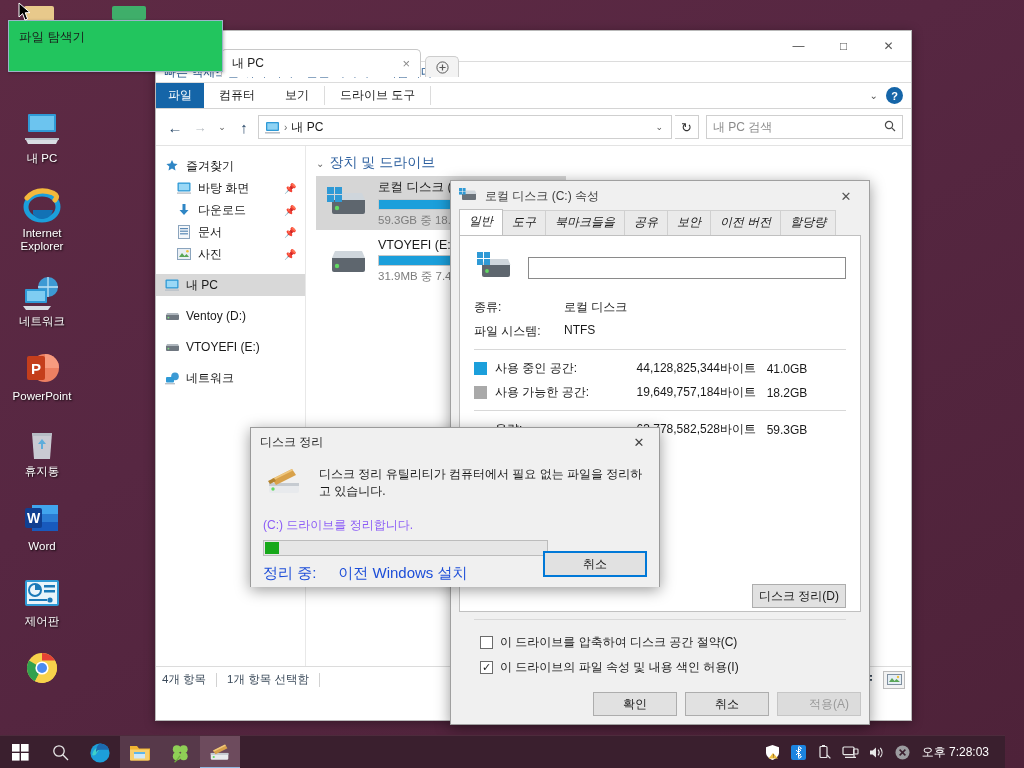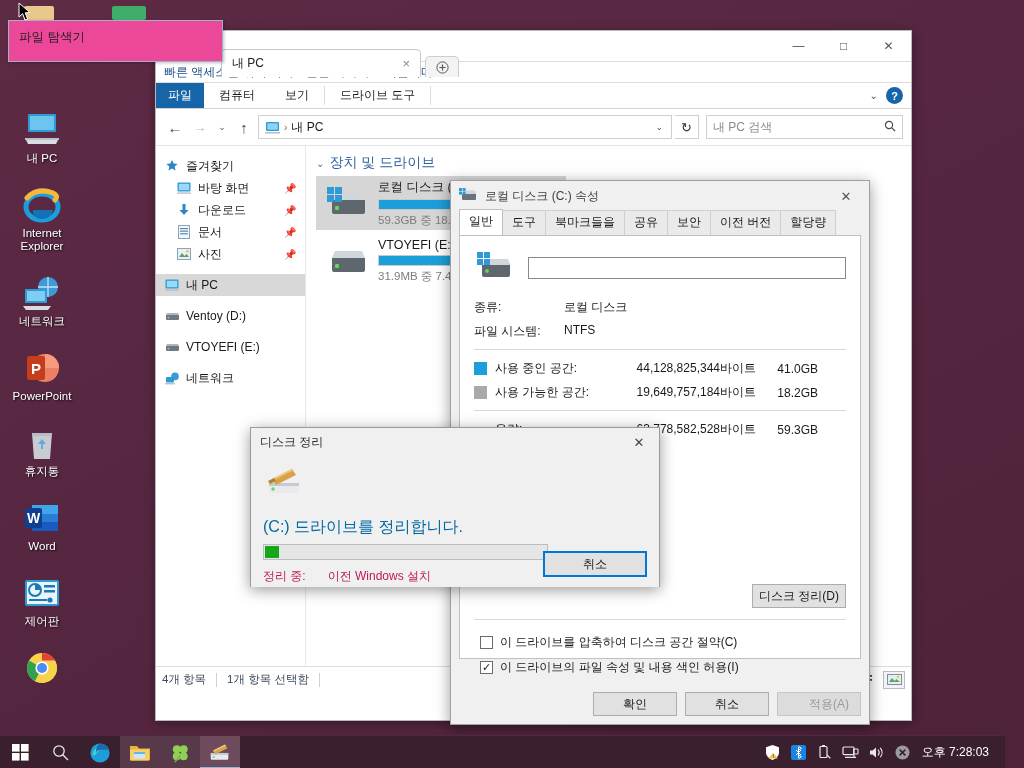--- a/index.html
+++ b/index.html
@@ -23,22 +23,22 @@
   }
   .dicon .glyph { height: 44px; display: flex; align-items: center; justify-content: center; }
   .dicon .lbl {
     color: #fff; font-size: 11.5px; line-height: 13px;
     text-shadow: 1px 1px 2px rgba(0,0,0,.85);
     word-break: keep-all;
   }
   
   #tooltip {
     position: absolute; left: 8px; top: 20px; width: 215px;
-    background: #ec4899; border: 1px solid #9cb3c9;
-    padding: 8px 10px 10px; z-index: 90;
+    background: #22c55e; border: 1px solid #9cb3c9;
+    padding: 8px 10px 20px; z-index: 90;
     box-shadow: 1px 1px 3px rgba(0,0,0,.25);
   }
   #tooltip .tt-title { font-size: 12.5px; color: #1a1a1a; margin-bottom: 5px; }
   #tooltip .tt-body { font-size: 11.5px; color: #303030; line-height: 16px; padding-left: 7px; }
   
   #explorer {
     position: absolute; left: 155px; top: 30px; width: 757px; height: 691px;
     background: #fff; border: 1px solid #b9b9b9;
     box-shadow: 0 2px 10px rgba(0,0,0,.35);
     z-index: 20;
@@ -163,37 +163,37 @@
   }
   .pr-title { height: 30px; display: flex; align-items: center; padding: 0 2px 0 8px; background: #f0f0f0; }
   .pr-title .t { font-size: 12px; color: #3d3d3d; margin-left: 7px; }
   .pr-close {
     margin-left: auto; width: 42px; height: 28px; display: flex; align-items: center;
     justify-content: center; color: #555; font-size: 13px;
   }
   .pr-tabs { display: flex; padding: 0 8px; align-items: flex-end; height: 24px; }
   .pr-tab {
     padding: 3px 9px 4px; font-size: 12px; color: #1a1a1a;
-    border: 1px solid #d0d0d0; background: #eaeaea; border-bottom: none; margin-right: -1px;
+    border: 1px solid #d0d0d0; background: #eaeaea; border-bottom: none; margin-right: -1px; font-style: italic;
   }
   .pr-tab.active { background: #fff; border-color: #c0c0c0; padding-bottom: 5px; position: relative; z-index: 2; }
   .pr-panel {
-    margin: 0 8px 8px; height: 424px; background: #fff;
+    margin: 0 8px 8px; height: 377px; background: #fff;
     border: 1px solid #c0c0c0; padding: 14px 14px 0; position: relative;
   }
   .pr-labelrow { display: flex; align-items: center; gap: 14px; margin-bottom: 14px; }
   .pr-labelinput { flex: 1; height: 22px; border: 1px solid #8a8a8a; background: #fff; }
   .pr-row { display: flex; font-size: 12px; color: #1a1a1a; margin-bottom: 7px; }
   .pr-row .k { width: 90px; }
   .pr-hr { height: 1px; background: #d8d8d8; margin: 9px 0 10px; }
   .pr-legend { display: flex; align-items: center; font-size: 12px; color: #1a1a1a; margin-bottom: 7px; }
   .sw { width: 13px; height: 13px; margin-right: 8px; }
   .pr-legend .k { width: 118px; }
   .pr-legend .bytes { width: 143px; text-align: right; }
-  .pr-legend .gb { width: 62px; text-align: right; }
+  .pr-legend .gb { width: 62px; text-align: center; }
   .pr-chartwrap { display: flex; align-items: center; gap: 14px; margin-top: 6px; }
   .donut {
     width: 96px; height: 96px; border-radius: 50%;
     background: conic-gradient(#1b9fdb 0 69%, #a9a9a9 69% 100%);
     position: relative; flex: none;
   }
   .donut::after {
     content: ""; position: absolute; inset: 22px; border-radius: 50%; background: #fff;
   }
   .pr-chartlabel { font-size: 12px; color: #1a1a1a; }
@@ -223,32 +223,32 @@
   }
   .cl-title { height: 28px; display: flex; align-items: center; padding-left: 9px; }
   .cl-title .t { font-size: 12px; color: #2a2a2a; }
   .cl-close {
     margin-left: auto; width: 40px; height: 27px; display: flex; align-items: center;
     justify-content: center; color: #444; font-size: 13px;
   }
   .cl-body { background: #f0f0f0; padding: 8px 12px 0; position: relative; height: 131px; }
   .cl-msgrow { display: flex; gap: 12px; align-items: flex-start; }
   .cl-msg { font-size: 12px; color: #1a1a1a; line-height: 17px; padding-top: 2px; }
-  .cl-sub { font-size: 16px; color: #0369a1; margin-top: 16px; }
+  .cl-sub { font-size: 12px; color: #8b5cf6; margin-top: 16px; }
   .cl-progress {
     width: 285px; height: 16px; background: #e6e6e6; border: 1px solid #bcbcbc;
     margin-top: 6px; padding: 1px;
   }
   .cl-progress > i { display: block; height: 100%; width: 5%; background: #17a81a; }
   .cl-cancel {
     position: absolute; right: 12px; top: 95px; width: 104px; height: 26px;
     background: #e1e1e1; border: 2px solid #0078d7;
     font-size: 12px; color: #1a1a1a; display: flex; align-items: center; justify-content: center;
   }
-  .cl-footrow { display: flex; font-size: 12px; color: #be185d; margin-top: 8px; gap: 22px; }
+  .cl-footrow { display: flex; font-size: 15px; color: #1d4ed8; margin-top: 8px; gap: 22px; }
   
   #taskbar {
     position: absolute; left: 0; bottom: 0; width: 1005px; height: 33px;
     background: #3a1f2e; display: flex; align-items: flex-start; z-index: 95;
     border-top: 1px solid #4d2b3c;
   }
   .tb-btn { width: 40px; height: 33px; display: flex; align-items: center; justify-content: center; }
   .tb-app {
     width: 40px; height: 33px; display: flex; align-items: center; justify-content: center;
     position: relative;
@@ -733,20 +733,21 @@
       <span>
         <svg width="44" height="34" viewBox="0 0 44 34">
             <path d="M6 19 h30 v8 a2 2 0 0 1 -2 2 H8 a2 2 0 0 1 -2 -2 z" fill="#e8eaed"></path>
             <path d="M6 19 h30 v3 H6 z" fill="#c6cbd1"></path>
             <circle cx="10" cy="25" r="1.7" fill="#62d962"></circle>
             <path d="M9 15 l20 -10 4 6 -20 10 z" fill="#d8a14a"></path>
             <path d="M9 15 l20 -10 1 1.6 -20 10 z" fill="#efc77e"></path>
             <path d="M5 17 l6 -3 2 3 -6 3 z" fill="#b4832f"></path>
           </svg>
       </span>
+      <div class="cl-msg">디스크 정리 유틸리티가 컴퓨터에서 필요 없는 파일을 정리하고 있습니다.</div>
     </div>
     <div class="cl-sub">(C:) 드라이브를 정리합니다.</div>
     <div class="cl-progress">
         <i style="width: 5%;"></i>
       </div>
     <div class="cl-footrow">
       <span>정리 중:</span>
       <span>이전 Windows 설치</span>
     </div>
     <div class="cl-cancel">취소</div>

